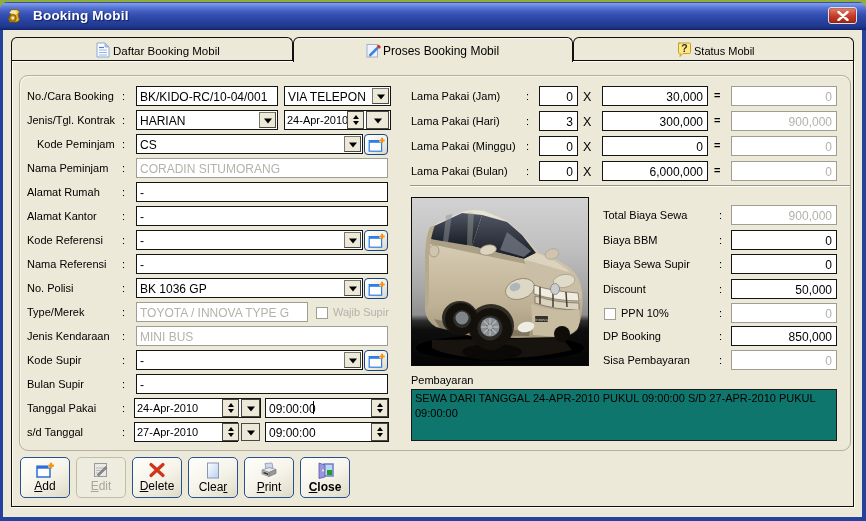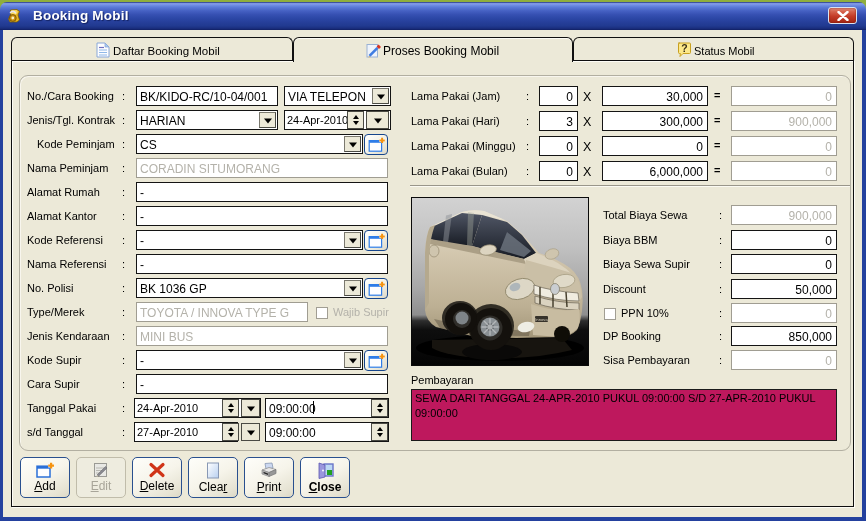--- a/index.html
+++ b/index.html
@@ -89,21 +89,21 @@
 <div class="lb" style="left:27px;top:258px">Nama Referensi</div>
 <div class="lb" style="left:122px;top:258px">:</div>
 <div class="lb" style="left:27px;top:282px">No. Polisi</div>
 <div class="lb" style="left:122px;top:282px">:</div>
 <div class="lb" style="left:27px;top:306px">Type/Merek</div>
 <div class="lb" style="left:122px;top:306px">:</div>
 <div class="lb" style="left:27px;top:330px">Jenis Kendaraan</div>
 <div class="lb" style="left:122px;top:330px">:</div>
 <div class="lb" style="left:27px;top:354px">Kode Supir</div>
 <div class="lb" style="left:122px;top:354px">:</div>
-<div class="lb" style="left:27px;top:378px">Cara Supir</div>
+<div class="lb" style="left:27px;top:378px">Bulan Supir</div>
 <div class="lb" style="left:122px;top:378px">:</div>
 <div class="lb" style="left:27px;top:402px">Tanggal Pakai</div>
 <div class="lb" style="left:122px;top:402px">:</div>
 <div class="lb" style="left:27px;top:426px">s/d Tanggal</div>
 <div class="lb" style="left:122px;top:426px">:</div>
 <div class="f" style="left:136px;top:86px;width:142px">BK/KIDO-RC/10-04/001</div>
 <div class="f" style="left:284px;top:86px;width:107px">VIA TELEPON<span class="ab">
       <span class="tri"></span>
     </span></div>
 <div class="f" style="left:136px;top:110px;width:142px">HARIAN<span class="ab">
@@ -323,21 +323,21 @@
 <circle cx="49" cy="121" r="16" fill="#13100c"></circle>
 <circle cx="50" cy="121" r="9" fill="#302e2a"></circle>
 <circle cx="50" cy="120" r="6.5" fill="#7e8488"></circle>
 <circle cx="150" cy="136" r="8" fill="#0f0d07"></circle>
 <ellipse cx="114" cy="129" rx="8.5" ry="5" fill="#eeede4" transform="rotate(-12 114 129)"></ellipse>
 <rect x="123" y="118" width="13" height="6" rx="1" fill="#36322a"></rect>
 <text x="129.5" y="123" font-size="4.2" fill="#cfc9b8" text-anchor="middle" font-family="Liberation Sans">Innova</text>
 <path d="M13 112 L13 55 Q14 36 18 29 L23 27 Q18 40 17 58 L17 105 Z" fill="#b5a98e"></path>
 </svg></div>
 <div class="lb" style="left:411px;top:374px">Pembayaran</div>
-<div class="abs" style="left:411px;top:389px;width:426px;height:52px;background:#be185d;border:1px solid #1a1a1a;z-index:5;font-size:11px;padding:1px 3px;line-height:1.35">SEWA DARI TANGGAL 24-APR-2010 PUKUL 09:00:00 S/D 27-APR-2010 PUKUL<br>09:00:00</div>
+<div class="abs" style="left:411px;top:389px;width:426px;height:52px;background:#0f766e;border:1px solid #1a1a1a;z-index:5;font-size:11px;padding:1px 3px;line-height:1.35">SEWA DARI TANGGAL 24-APR-2010 PUKUL 09:00:00 S/D 27-APR-2010 PUKUL<br>09:00:00</div>
 <div class="bt" style="left:20px;"><svg width="18" height="16" viewBox="0 0 18 16">
       <rect x="1" y="4.2" width="13" height="10.8" fill="#fdfdff" stroke="#2a6fd8" stroke-width="1.5"></rect>
       <rect x="1" y="4.2" width="13" height="2.5" fill="#2a6fd8"></rect>
       <path d="M12.2 3.7 L18 3.7" stroke="#fff" stroke-width="3.6"></path>
       <path d="M12.2 3.7 L18 3.7 M15.1 0.8 L15.1 6.6" stroke="#f59310" stroke-width="2.2"></path>
     </svg><u>A</u>dd</div>
 <div class="bt btd" style="left:76px;"><svg width="16" height="16" viewBox="0 0 16 16">
       <rect x="1.5" y="1.5" width="12" height="13" fill="#e8e8e4" stroke="#9a9a94" stroke-width="1"></rect>
       <path d="M3 6 L11 6 M3 8.5 L11 8.5 M3 11 L8 11" stroke="#b8b8b2" stroke-width="1"></path>
       <path d="M4 13 L12.5 4.5 L14 6 L5.5 14.2 Z" fill="#8a8a90" stroke="#6a6a70" stroke-width="0.6"></path>

